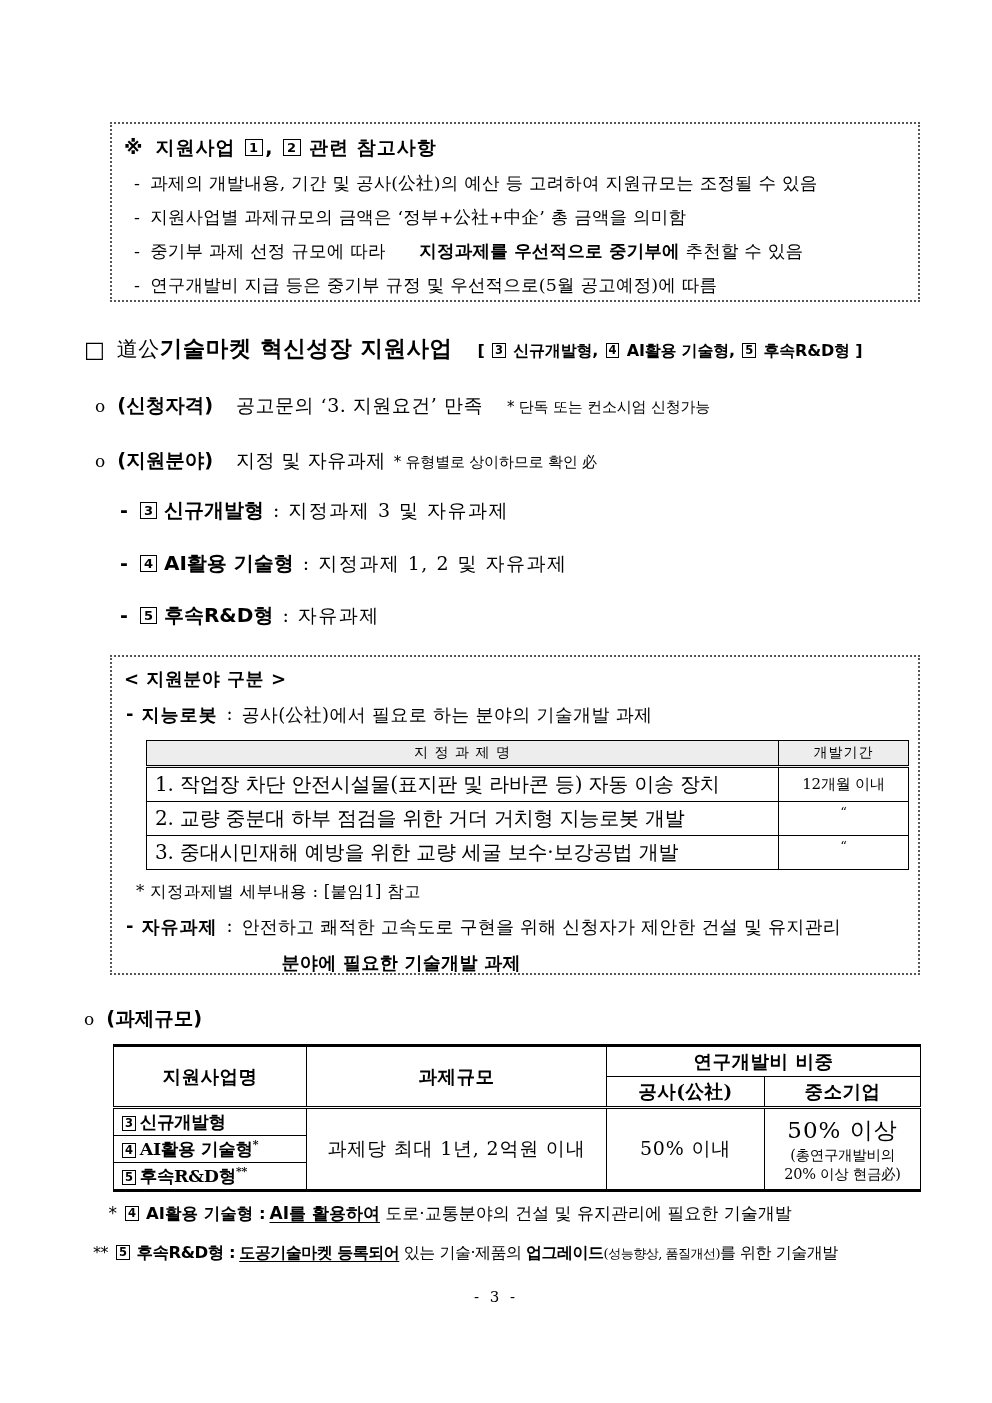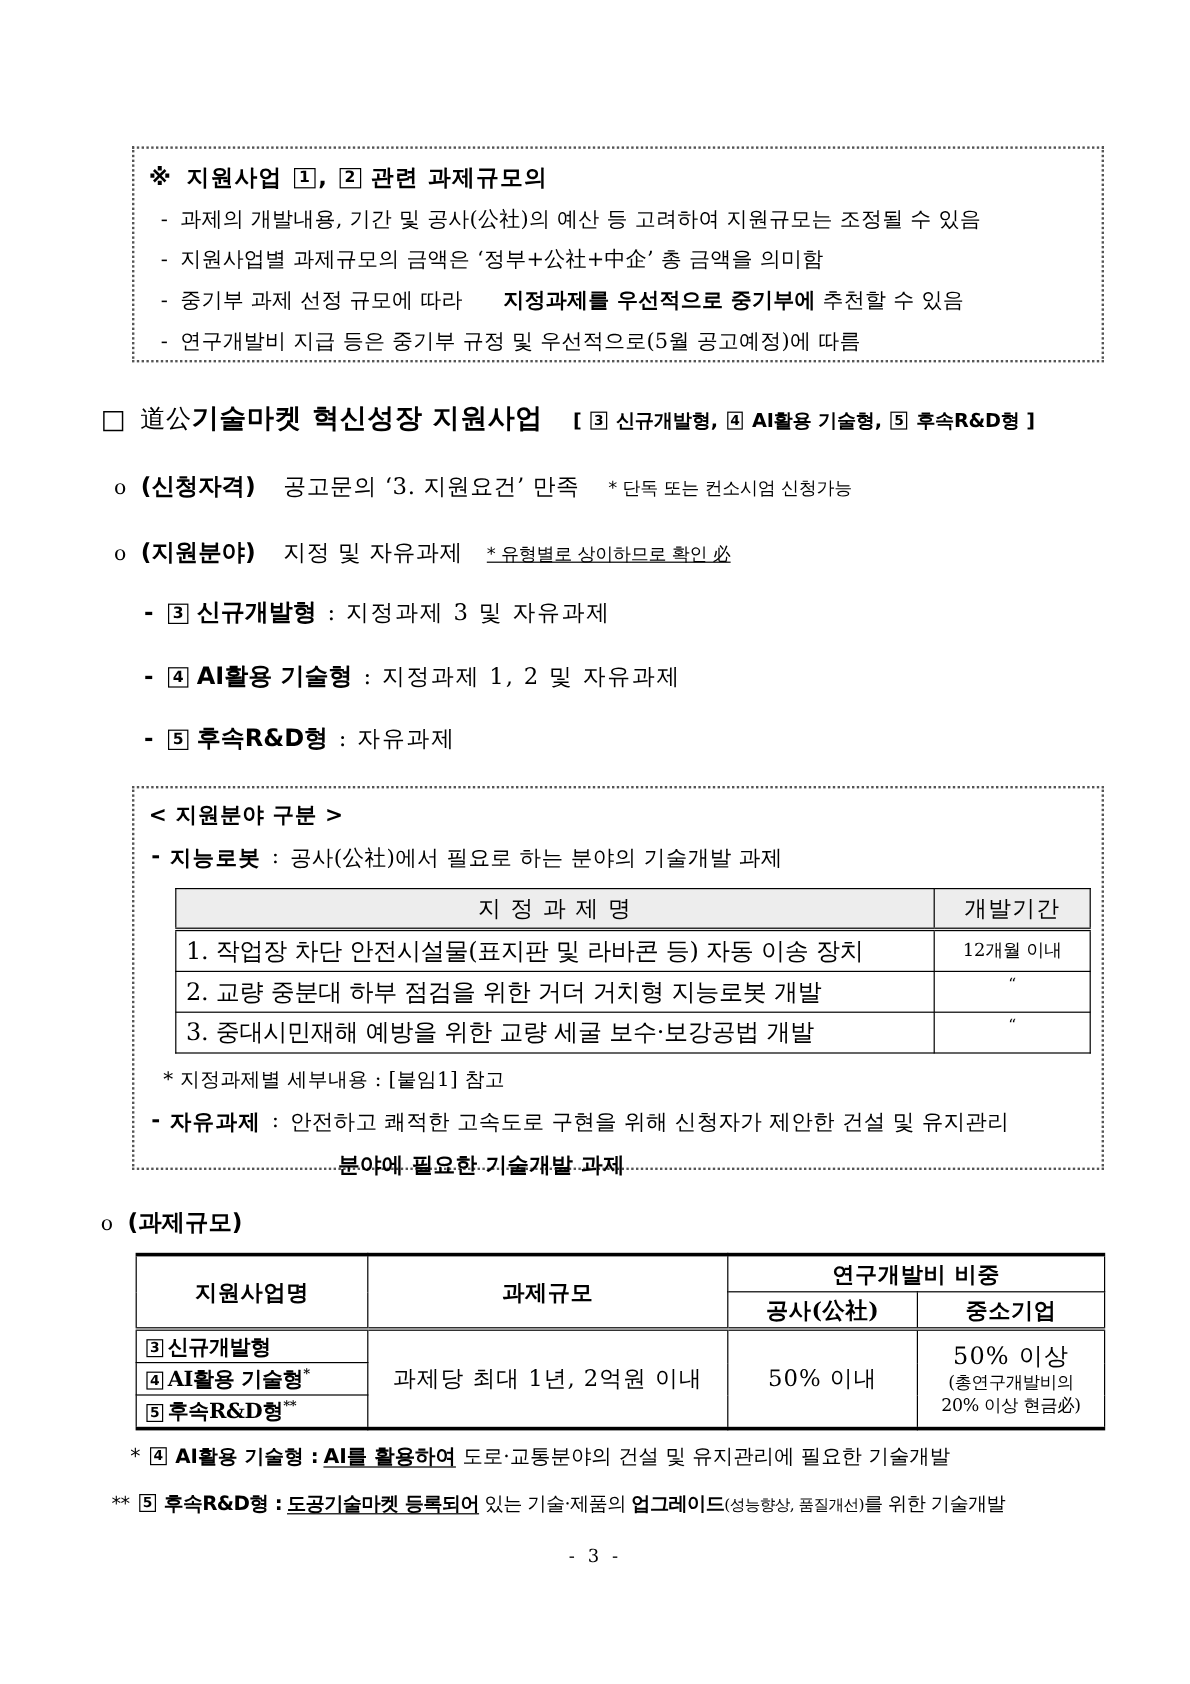--- a/index.html
+++ b/index.html
@@ -58,21 +58,21 @@
   .cb-title { font-family:"DejaVu Sans","Liberation Sans",sans-serif; font-weight:700; font-size:18px; letter-spacing:0.5px; }
   .cb-line { display:flex; margin-top:12px; font-size:18px; white-space:nowrap; }
   .cdash { font-family:"DejaVu Sans","Liberation Sans",sans-serif; font-weight:700; margin:0 8px 0 2px; }
   .clabel { font-family:"DejaVu Sans","Liberation Sans",sans-serif; font-weight:800; font-size:18px; letter-spacing:1px; }
   .ccolon { margin:0 9px; }
   .ctext { letter-spacing:0.3px; }
 
   table.t1 { border-collapse:collapse; table-layout:fixed; margin:13px 0 0 22px; width:762px; border:1.5px solid #000; }
   table.t1 th {
     background:#ededed; border:1.2px solid #000; border-bottom:3px double #000;
-    font-weight:400; font-size:19px; letter-spacing:1px; padding:3px 0;
+    font-weight:400; font-size:14px; letter-spacing:1px; padding:3px 0;
   }
   table.t1 td { border:1px solid #000; font-size:20px; padding:3px 4px 3px 8px; white-space:nowrap; letter-spacing:-0.2px; }
   table.t1 td.c { text-align:center; padding:3px 0; font-size:15px; }
   table.t1 td.ditto { font-size:13px; vertical-align:top; }
 
   .cb-note { margin:11px 0 0 12px; font-size:16.5px; letter-spacing:0.3px; }
   .cb-line.free .ftext { display:block; white-space:nowrap; }
   .fl1 { display:block; letter-spacing:0.2px; }
   .fl2 { display:block; margin:12px 0 0 40px; letter-spacing:0.3px;font-weight:bold; }
 
@@ -83,42 +83,42 @@
     border-top:3px solid #000; border-bottom:3px solid #000;
   }
   table.t2 th { border:1px solid #000; font-weight:700; font-size:18.5px; padding:2px 0; letter-spacing:0.5px; }
   table.t2 th.hdr-bottom { border-bottom:3px double #000; }
   table.t2 td { border:1px solid #000; font-size:19px; }
   table.t2 td.prog { text-align:left; padding:1px 2px 1px 6px; font-weight:700; font-size:17.5px; white-space:nowrap; letter-spacing:-0.3px; }
   table.t2 td.prog .badge { vertical-align:1px; margin-right:4px; }
   table.t2 td.prog sup { font-size:11px; }
   table.t2 td.big { text-align:center; letter-spacing:0.8px; }
   table.t2 td.sme { text-align:center; padding:2px 0; }
-  .sme1 { display:block; font-size:20px; letter-spacing:1px; }
+  .sme1 { display:block; font-size:23px; letter-spacing:1px; }
   .sme2 { display:block; font-size:14.5px; line-height:1.3; letter-spacing:-0.3px; }
 
   
   .footnote { position:absolute; white-space:nowrap; font-size:17px; }
   .fmark { display:inline-block; width:22px; text-align:right; margin-right:6px; font-family:"DejaVu Sans","Liberation Sans",sans-serif; }
   .footnote .badge { margin-right:3px; }
   .fnlabel { font-family:"DejaVu Sans","Liberation Sans",sans-serif; font-weight:600; font-size:16.5px; margin:0 4px; }
   .fnu { font-family:"DejaVu Sans","Liberation Sans",sans-serif; font-weight:700; text-decoration:underline; text-underline-offset:3px; }
   .footnote b { font-family:"DejaVu Sans","Liberation Sans",sans-serif; }
   .fn2 { font-size:16px; letter-spacing:-0.5px; }
   .fsm { font-size:13px; }
 
   .page-num { position:absolute; top:1288px; left:0; width:100%; text-align:center; font-size:15px; letter-spacing:3px; }
 </style>
 </head>
 <body>
 
 <div class="page">
 
   <div class="note-box">
-    <div class="note-title"><span class="marker">※</span><span>지원사업</span> <span class="badge">1</span><span>,</span> <span class="badge">2</span><span class="tpost">관련 과제규모의</span></div>
+    <div class="note-title"><span class="marker">※</span><span>지원사업</span> <span class="badge">1</span><span>,</span> <span class="badge">2</span><span class="tpost">관련 참고사항</span></div>
     <div class="note-item">
         <span class="dash">-</span>
         <span>과제의 개발내용, 기간 및 공사(公社)의 예산 등 고려하여 지원규모는 조정될 수 있음</span>
       </div>
     <div class="note-item">
         <span class="dash">-</span>
         <span>지원사업별 과제규모의 금액은 ‘정부+公社+中企’ 총 금액을 의미함</span>
       </div>
     <div class="note-item">
         <span class="dash">-</span>
@@ -127,21 +127,21 @@
     <div class="note-item">
         <span class="dash">-</span>
         <span>연구개발비 지급 등은 중기부 규정 및 우선적으로(5월 공고예정)에 따름</span>
       </div>
   </div>
 
   <div class="section-heading"><span class="checkbox">□</span><span class="hanja">道公</span><span class="htitle">기술마켓 혁신성장 지원사업</span> <span class="bracket"><span>[</span> <span class="badge sm">3</span> <span>신규개발형,</span> <span class="badge sm">4</span> <span>AI활용 기술형,</span> <span class="badge sm">5</span> <span>후속R&amp;D형</span> <span>]</span></span></div>
 
   <div class="obullet" style="left:95px; top:392px;"><span class="ob">o</span><span class="blabel">(신청자격)</span><span class="btext">공고문의 ‘3. 지원요건’ 만족</span><span class="bnote">* 단독 또는 컨소시엄 신청가능</span></div>
 
-  <div class="obullet" style="left:95px; top:447px;"><span class="ob">o</span><span class="blabel">(지원분야)</span><span class="btext">지정 및 자유과제</span><span class="bnote" style="margin-left:20px;text-decoration:underline;">* 유형별로 상이하므로 확인 必</span></div>
+  <div class="obullet" style="left:95px; top:447px;"><span class="ob">o</span><span class="blabel">(지원분야)</span><span class="btext">지정 및 자유과제</span><span class="bnote" style="margin-left:8px;">* 유형별로 상이하므로 확인 必</span></div>
 
   <div class="dash-item" style="top:497px;"><span class="ditem-dash">-</span><span class="badge">3</span><span class="dlabel">신규개발형</span><span class="dcolon">:</span><span class="dtext">지정과제 3 및 자유과제</span></div>
   <div class="dash-item" style="top:550px;"><span class="ditem-dash">-</span><span class="badge">4</span><span class="dlabel">AI활용 기술형</span><span class="dcolon">:</span><span class="dtext">지정과제 1, 2 및  자유과제</span></div>
   <div class="dash-item" style="top:602px;"><span class="ditem-dash">-</span><span class="badge">5</span><span class="dlabel">후속R&amp;D형</span><span class="dcolon">:</span><span class="dtext">자유과제</span></div>
 
   <div class="class-box">
     <div class="cb-title">&lt; 지원분야 구분 &gt;</div>
     <div class="cb-line">
         <span class="cdash">-</span>
         <span class="clabel">지능로봇</span>

